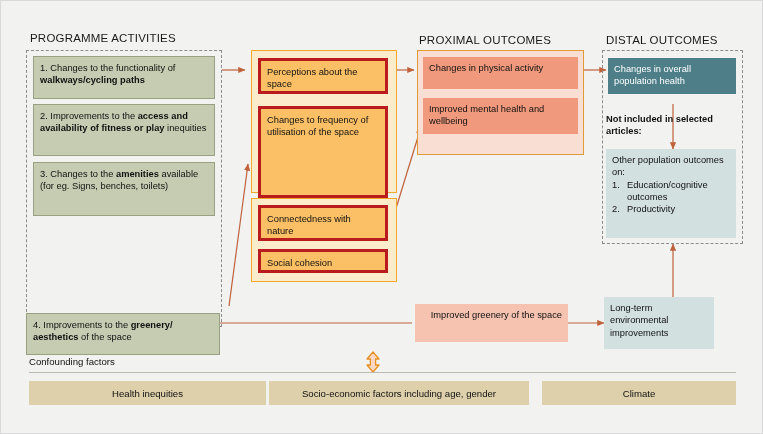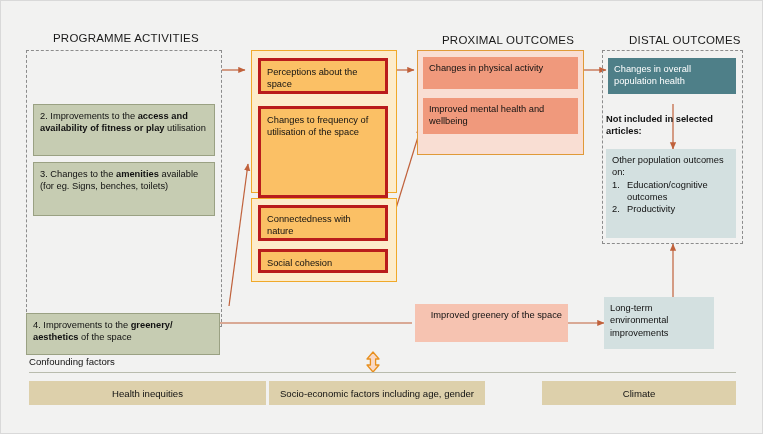--- a/index.html
+++ b/index.html
@@ -10,21 +10,20 @@
     border:1px solid #d9d9d9;
     box-sizing:border-box;
     overflow:hidden;
   }
   .col-title{
     position:absolute;
     font-size:11.5px;
     letter-spacing:.2px;
     color:#1a1a1a;
     white-space:nowrap;
-    margin-left:23px;
   }
   .dashgroup{
     position:absolute;
     border:1px dashed #8c8c8c;
     box-sizing:border-box;
     background:transparent;
   }
   .solidgroup{
     position:absolute;
     border:1.4px solid #f0a92a;
@@ -102,23 +101,26 @@
 
     <line x1="567" y1="322" x2="603" y2="322" stroke="#c0613b" stroke-width="1.2" marker-end="url(#ah)"></line>
 
     <line x1="672" y1="103" x2="672" y2="148" stroke="#c0613b" stroke-width="1.2" marker-end="url(#ah)"></line>
 
     <line x1="672" y1="300" x2="672" y2="243" stroke="#c0613b" stroke-width="1.2" marker-end="url(#ah)"></line>
   </svg>
 
   <div class="dashgroup" style="left:25px;top:49px;width:196px;height:277px;"></div>
 
+  <div class="box green" style="left:32px;top:55px;width:182px;height:43px;">
+    <span>1. Changes to the functionality of </span><span class="b">walkways/cycling paths</span>
+  </div>
 
   <div class="box green" style="left:32px;top:103px;width:182px;height:52px;">
-    <span>2. Improvements to the </span><span class="b">access and availability of fitness or play</span><span> utilisation</span>
+    <span>2. Improvements to the </span><span class="b">access and availability of fitness or play</span><span> inequities</span>
   </div>
 
   <div class="box green" style="left:32px;top:161px;width:182px;height:54px;">
     <span>3. Changes to the </span><span class="b">amenities</span><span> available (for eg. Signs, benches, toilets)</span>
   </div>
 
   <div class="box green" style="left:25px;top:300px;width:194px;height:42px;margin-top:12px;">
     <span>4. Improvements to the </span><span class="b">greenery/ aesthetics</span><span> of the space</span>
   </div>
 
@@ -160,16 +162,16 @@
 
   <div class="conf-label" style="left:28px;top:355px;">Confounding factors</div>
 
   <svg style="position:absolute;left:362px;top:350px;width:20px;height:22px;" viewBox="0 0 20 22">
     <path d="M10 1 L16 8 L12.6 8 L12.6 14 L16 14 L10 21 L4 14 L7.4 14 L7.4 8 L4 8 Z" fill="#f9d9c6" stroke="#e8901f" stroke-width="1.3" stroke-linejoin="round"></path>
   </svg>
 
   <div class="conf-rule" style="left:28px;top:371px;width:707px;"></div>
 
   <div class="bottombar tan" style="left:28px;top:380px;width:237px;height:24px;">Health inequities</div>
-  <div class="bottombar tan" style="left:268px;top:380px;width:216px;height:24px;">Socio-economic factors including age, gender</div>
+  <div class="bottombar tan" style="left:268px;top:380px;width:260px;height:24px;">Socio-economic factors including age, gender</div>
   <div class="bottombar tan" style="left:541px;top:380px;width:194px;height:24px;">Climate</div>
 
 </div>
 
 </body></html>

